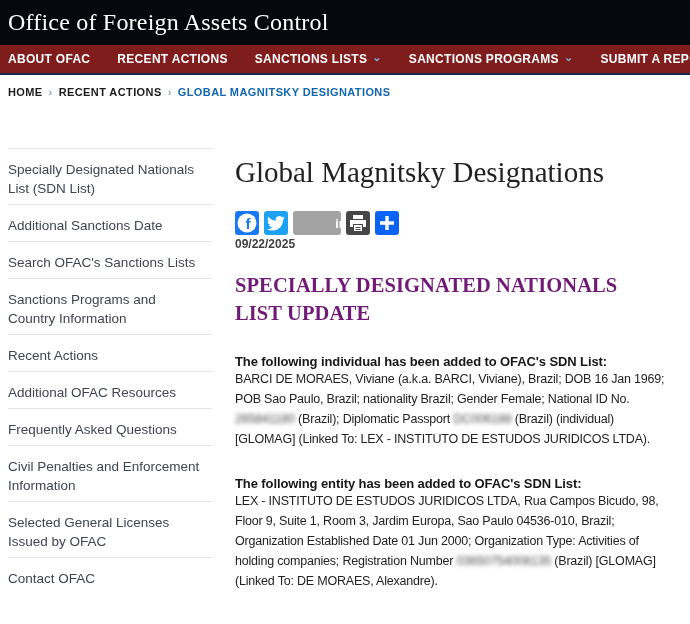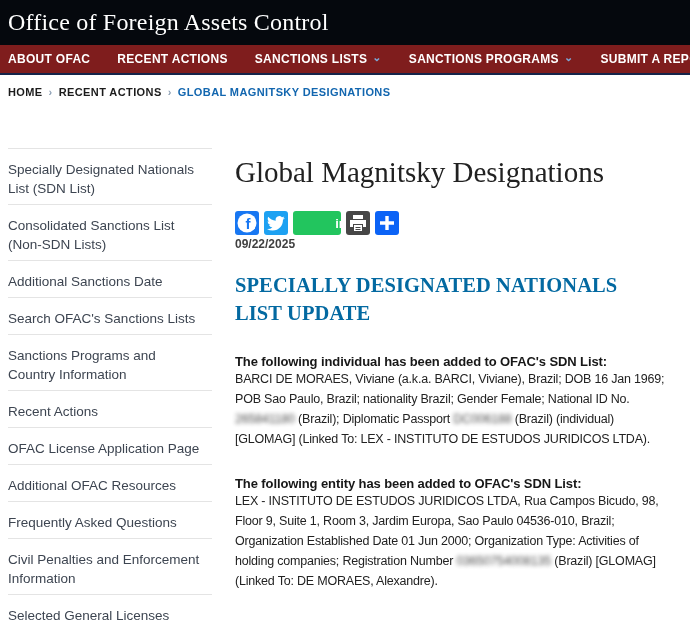--- a/index.html
+++ b/index.html
@@ -56,29 +56,29 @@
   }
 
   .share-row { display: flex; gap: 5px; margin-top: 20px; }
   .share-btn {
     width: 24px; height: 24px; border-radius: 3px; display: inline-flex;
     align-items: center; justify-content: center; text-decoration: none;
   }
   .share-btn svg { display: block; }
   .btn-facebook { background: #1877f2; }
   .btn-twitter  { background: #1da1f2; }
-  .btn-linkedin { background: #22c55e; padding-left: 48px; }
+  .btn-linkedin { background: #a3a3a3; padding-left: 48px; }
   .btn-print    { background: #464646; }
   .btn-plus     { background: #0b63f6; }
 
   .pub-date { font-size: 12px; font-weight: bold; margin-top: 2px; color: #404040; }
 
   .section-heading {
     font-family: "Liberation Serif", serif; font-weight: 700;
-    font-size: 20.5px; line-height: 28px; color: #0369a1;
+    font-size: 20.5px; line-height: 28px; color: #701a75;
     margin-top: 20px; letter-spacing: 0.1px;
   }
   .sub-heading {
     font-size: 13px; font-weight: bold; color: #171717;
     margin-top: 27px; letter-spacing: -0.1px;
   }
   .entry-text {
     font-size: 12.5px; line-height: 20px; color: #222222;
     letter-spacing: -0.2px;
   }
@@ -117,26 +117,24 @@
   <span class="crumb-sep">›</span>
   <a class="crumb" href="#">RECENT ACTIONS</a>
   <span class="crumb-sep">›</span>
   <span class="crumb crumb-current">GLOBAL MAGNITSKY DESIGNATIONS</span>
 </div>
 
 <div class="content">
 
   <aside class="sidebar">
     <a class="side-item" href="#">Specially Designated Nationals List (SDN List)</a>
-    <a class="side-item" href="#">Consolidated Sanctions List (Non-SDN Lists)</a>
     <a class="side-item" href="#">Additional Sanctions Date</a>
     <a class="side-item" href="#">Search OFAC's Sanctions Lists</a>
     <a class="side-item" href="#">Sanctions Programs and Country Information</a>
     <a class="side-item" href="#">Recent Actions</a>
-    <a class="side-item" href="#">OFAC License Application Page</a>
     <a class="side-item" href="#">Additional OFAC Resources</a>
     <a class="side-item" href="#">Frequently Asked Questions</a>
     <a class="side-item" href="#">Civil Penalties and Enforcement Information</a>
     <a class="side-item" href="#">Selected General Licenses Issued by OFAC</a>
     <a class="side-item" href="#">Contact OFAC</a>
   </aside>
 
   <main class="main-col">
     <h1 class="page-title">Global Magnitsky Designations</h1>
 

